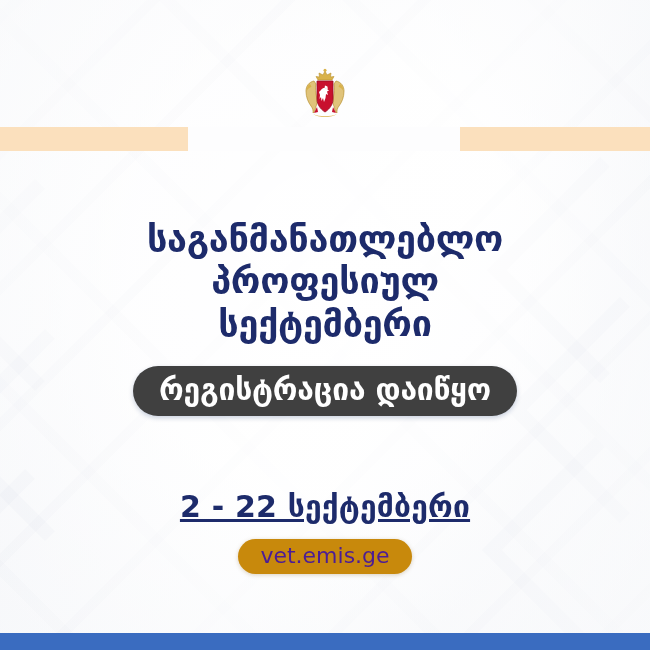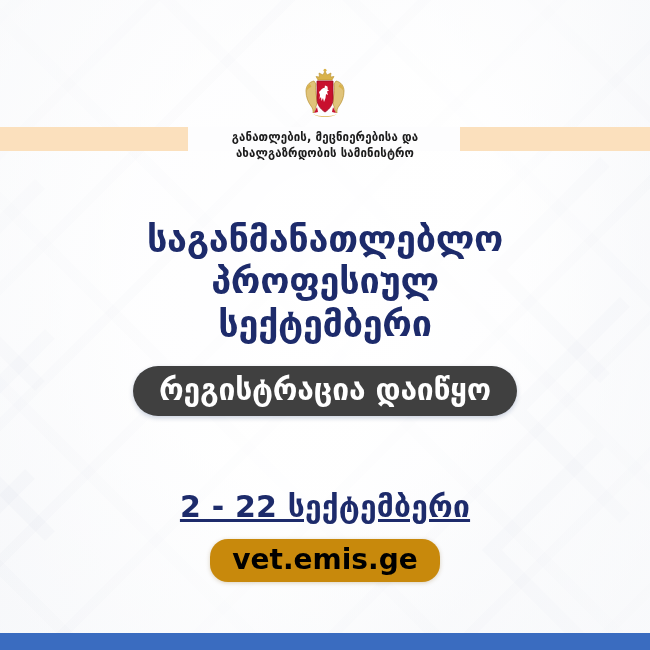--- a/index.html
+++ b/index.html
@@ -161,23 +161,23 @@
   .url-wrap{
     position:absolute;
     left:0; right:0; top:539px;
     display:flex; justify-content:center;
     z-index:6;
   }
   .url-pill{
     display:inline-flex;
     align-items:center; justify-content:center;
     background:#c8890c;
-    color:#000000;
-    font-size:28px;
-    font-weight:700;
+    color:#4c1d95;
+    font-size:22px;
+    font-weight:400;
     padding:4px 22px 6px 22px;
     border-radius:18px;
     white-space:nowrap;
     box-shadow:0 1px 4px rgba(120,80,5,0.25);
   }
 
   
   .bottom-bar{
     position:absolute;
     left:0; right:0; bottom:0;
@@ -232,24 +232,20 @@
                  L18.5 31 L19 27 L18 24 Z" fill="#ffffff"></path>
         <path d="M24 17.5 L26.5 18.5 L25.5 21 L23.5 20 Z" fill="#ffffff"></path>
 
         <path d="M16 39 L13 45 L17 44 Z" fill="#c8102e"></path>
         <path d="M32 39 L35 45 L31 44 Z" fill="#c8102e"></path>
 
         <path d="M12 46 C18 49 30 49 36 46 C31 50 17 50 12 46 Z" fill="#d9b24a"></path>
       </svg>
     </span>
 
-    <div class="ministry">
-      <div>განათლების, მეცნიერებისა და</div>
-      <div>ახალგაზრდობის სამინისტრო</div>
-    </div>
   </div>
 
   <div class="headline">
     <span class="ln">საგანმანათლებლო</span>
     <span class="ln">პროფესიულ</span>
     <span class="ln">სექტემბერი</span>
   </div>
 
   <div class="cta-wrap">
     <div class="cta-pill">რეგისტრაცია დაიწყო</div>

